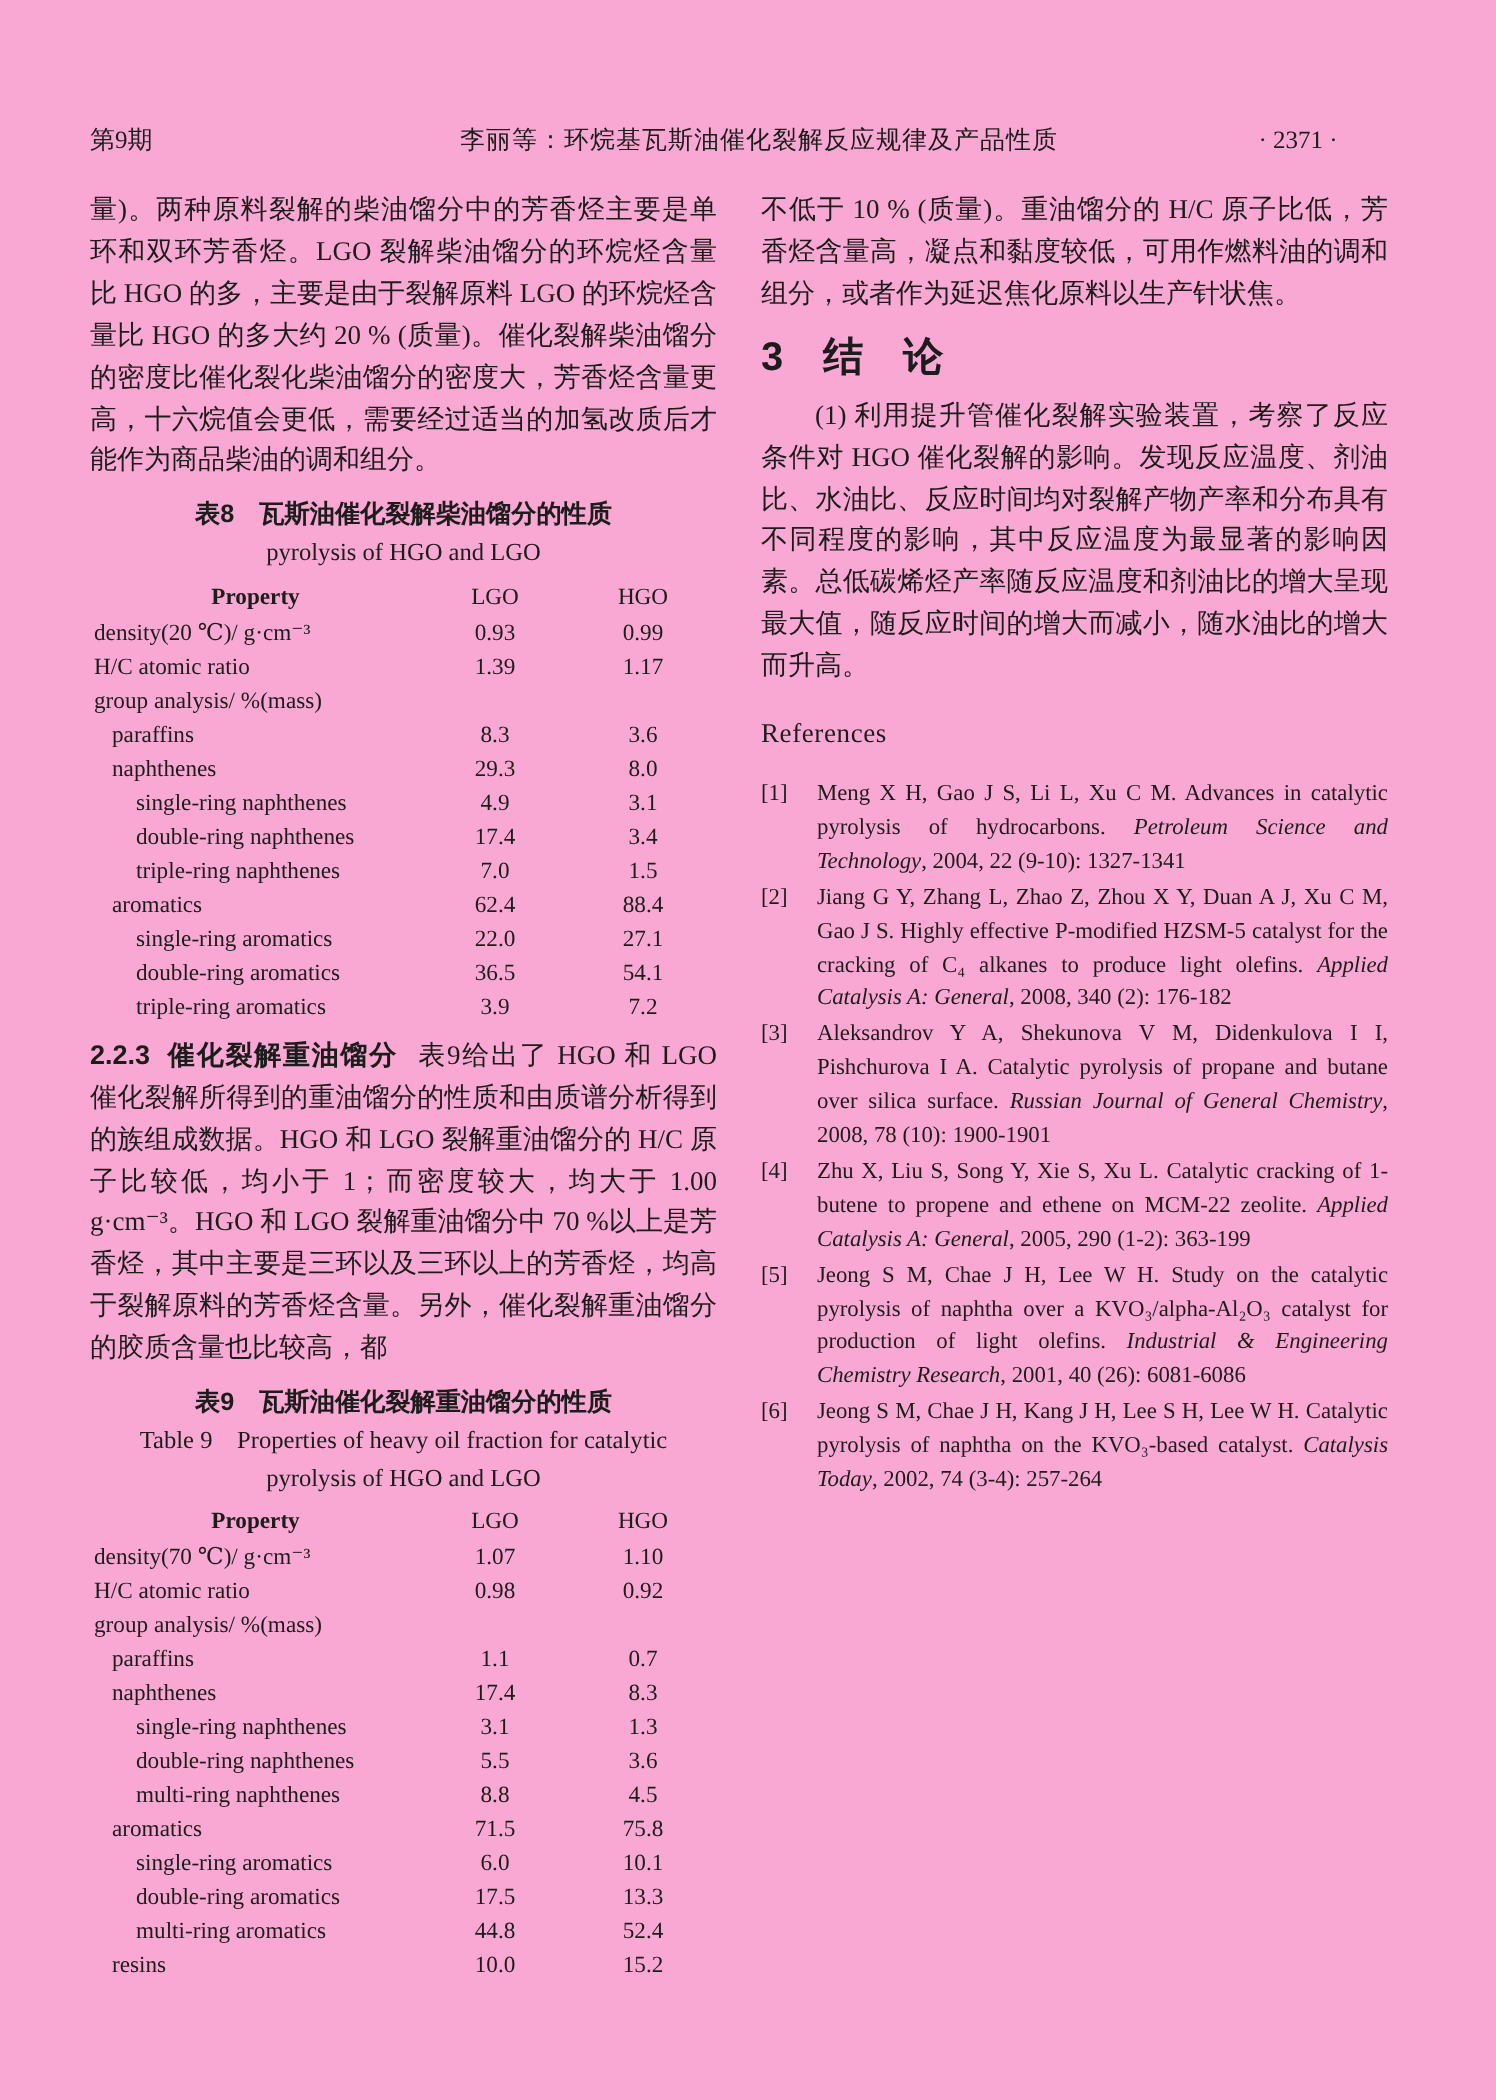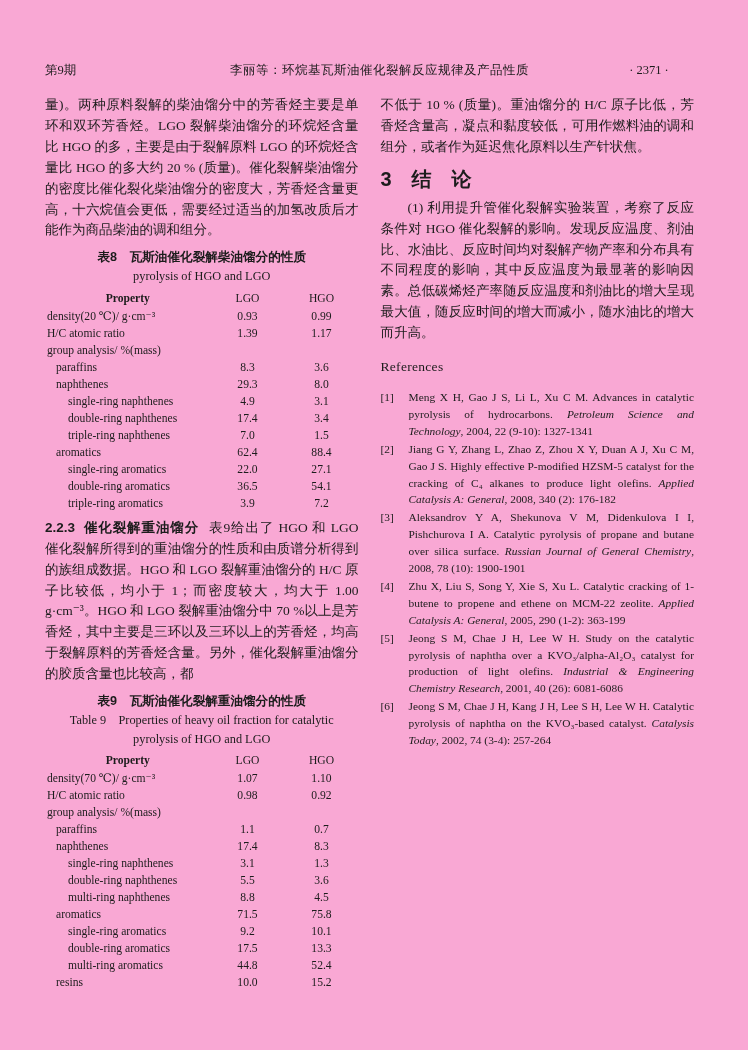--- a/index.html
+++ b/index.html
@@ -197,21 +197,21 @@
                 <div class="c-val">8.8</div>
                 <div class="c-val">4.5</div>
               </div>
               <div class="t-row">
                 <div class="c-prop ind1">aromatics</div>
                 <div class="c-val">71.5</div>
                 <div class="c-val">75.8</div>
               </div>
               <div class="t-row">
                 <div class="c-prop ind2">single-ring aromatics</div>
-                <div class="c-val">9.2</div>
+                <div class="c-val">6.0</div>
                 <div class="c-val">10.1</div>
               </div>
               <div class="t-row">
                 <div class="c-prop ind2">double-ring aromatics</div>
                 <div class="c-val">17.5</div>
                 <div class="c-val">13.3</div>
               </div>
               <div class="t-row">
                 <div class="c-prop ind2">multi-ring aromatics</div>
                 <div class="c-val">44.8</div>

